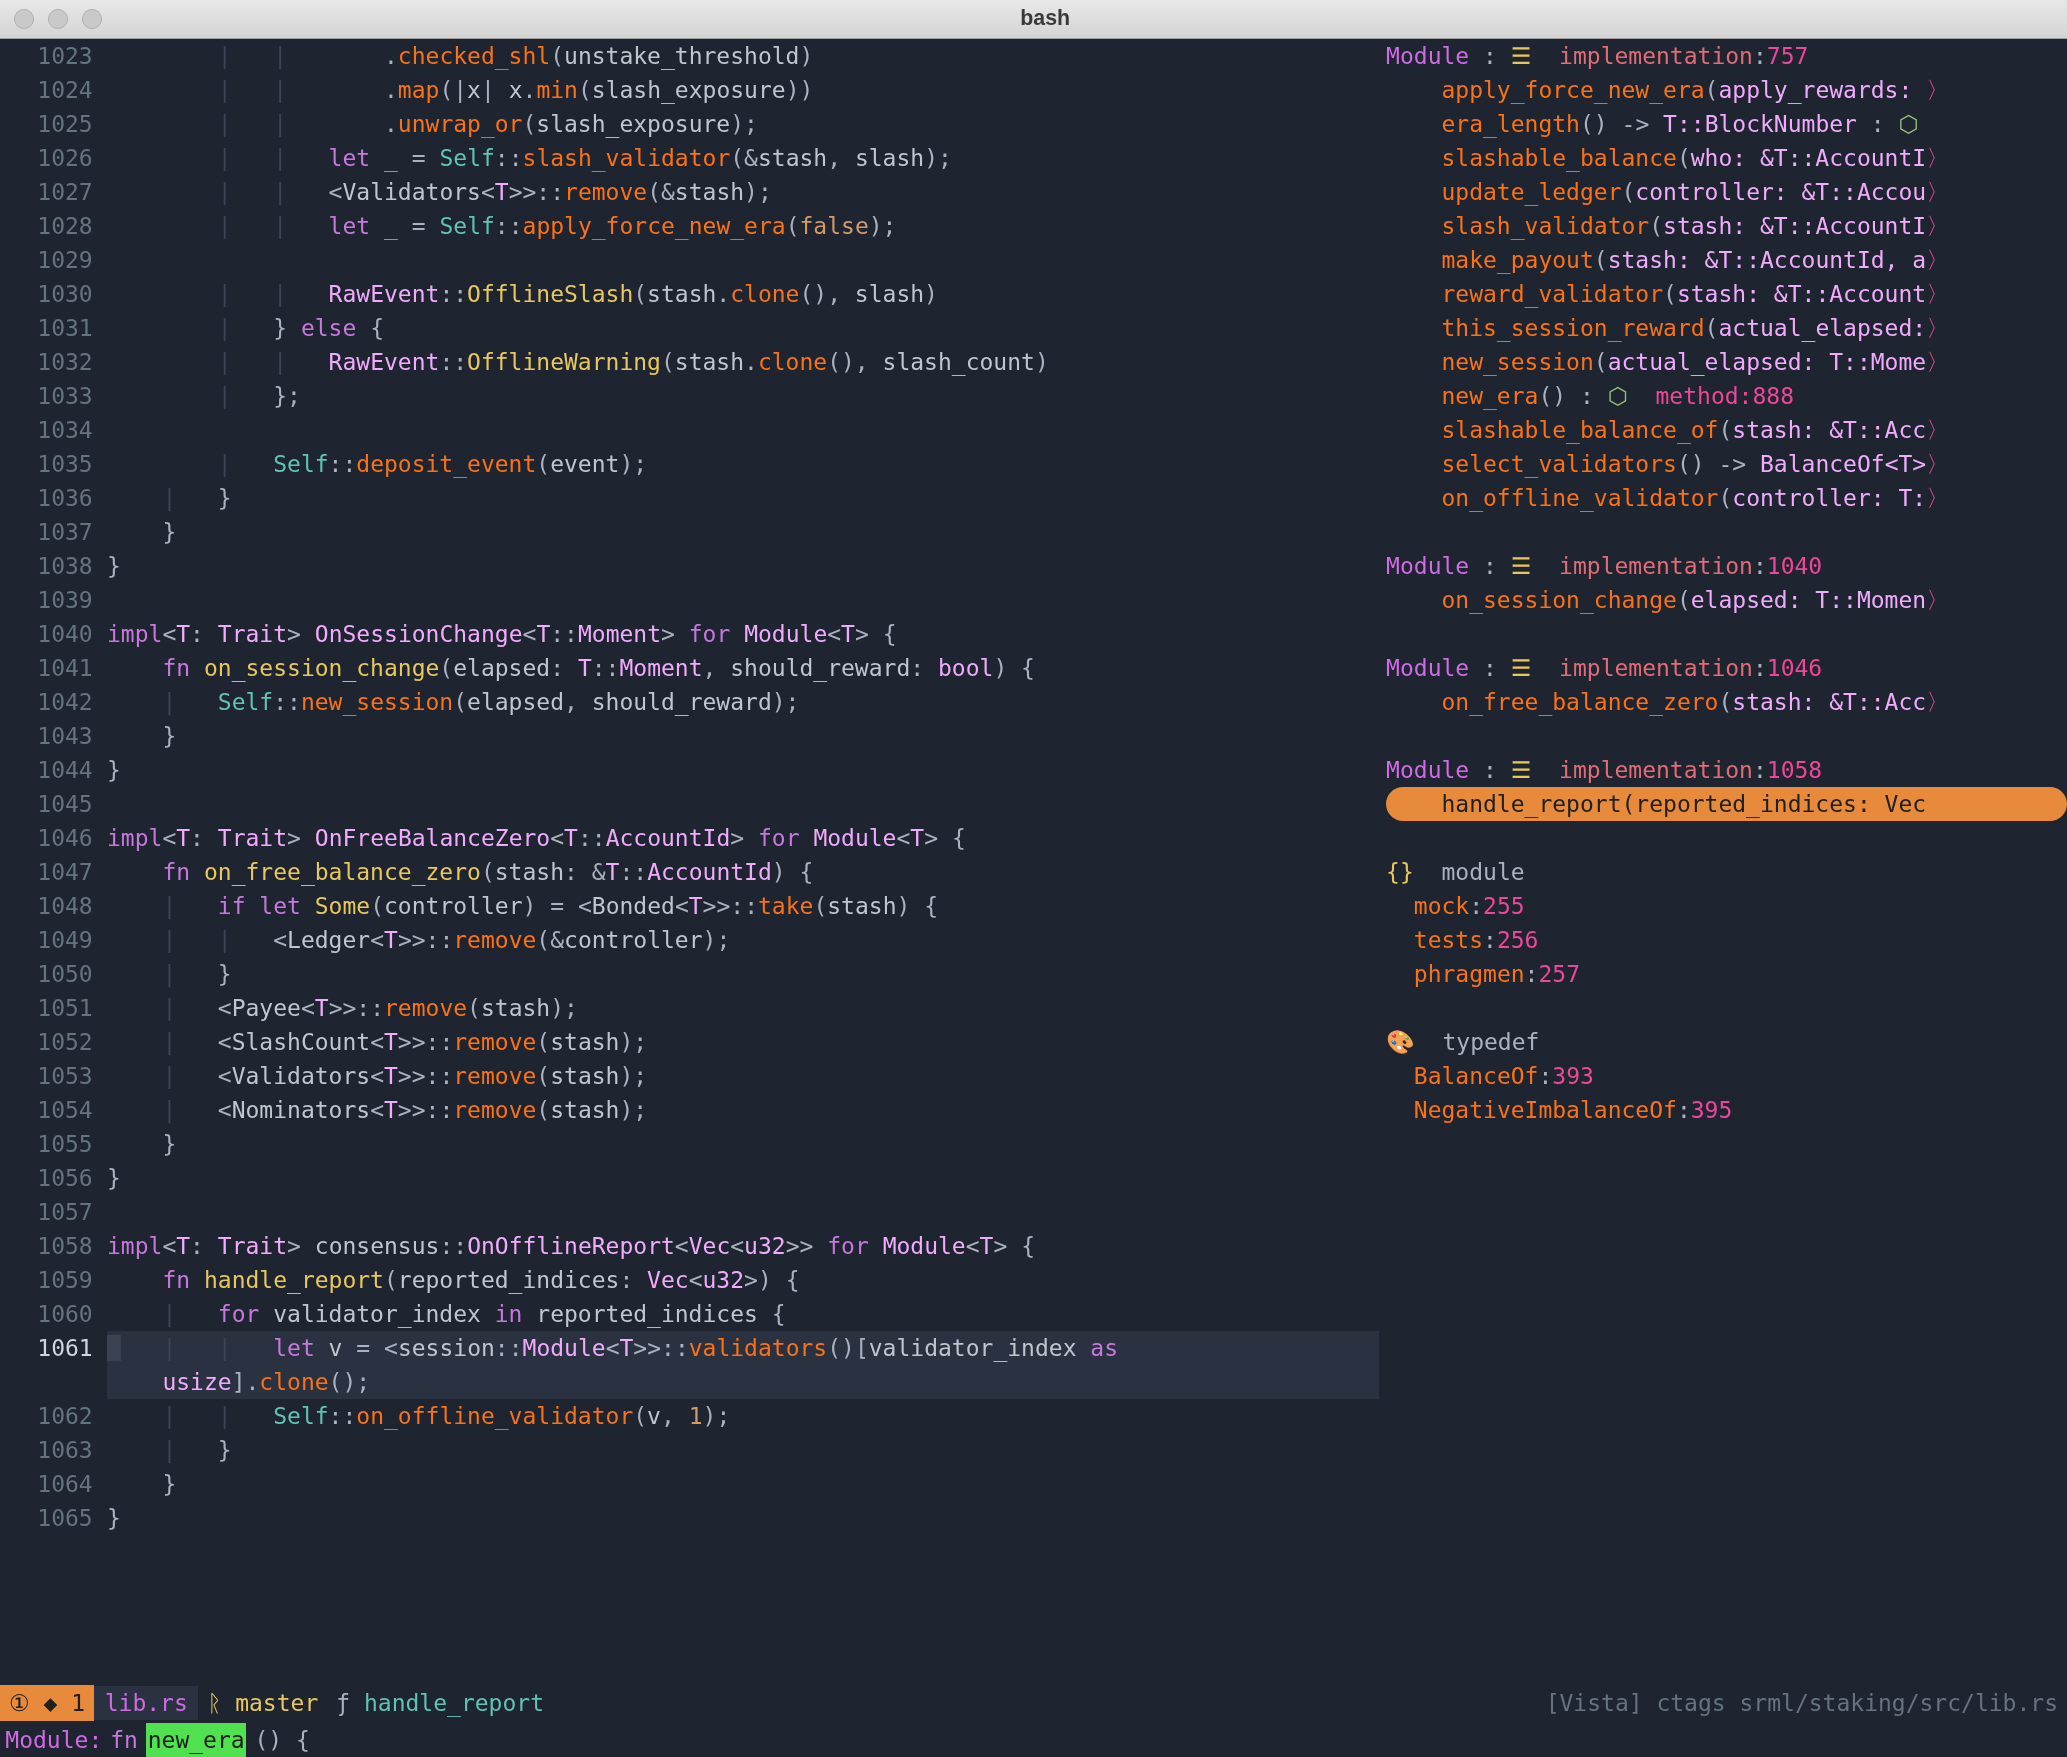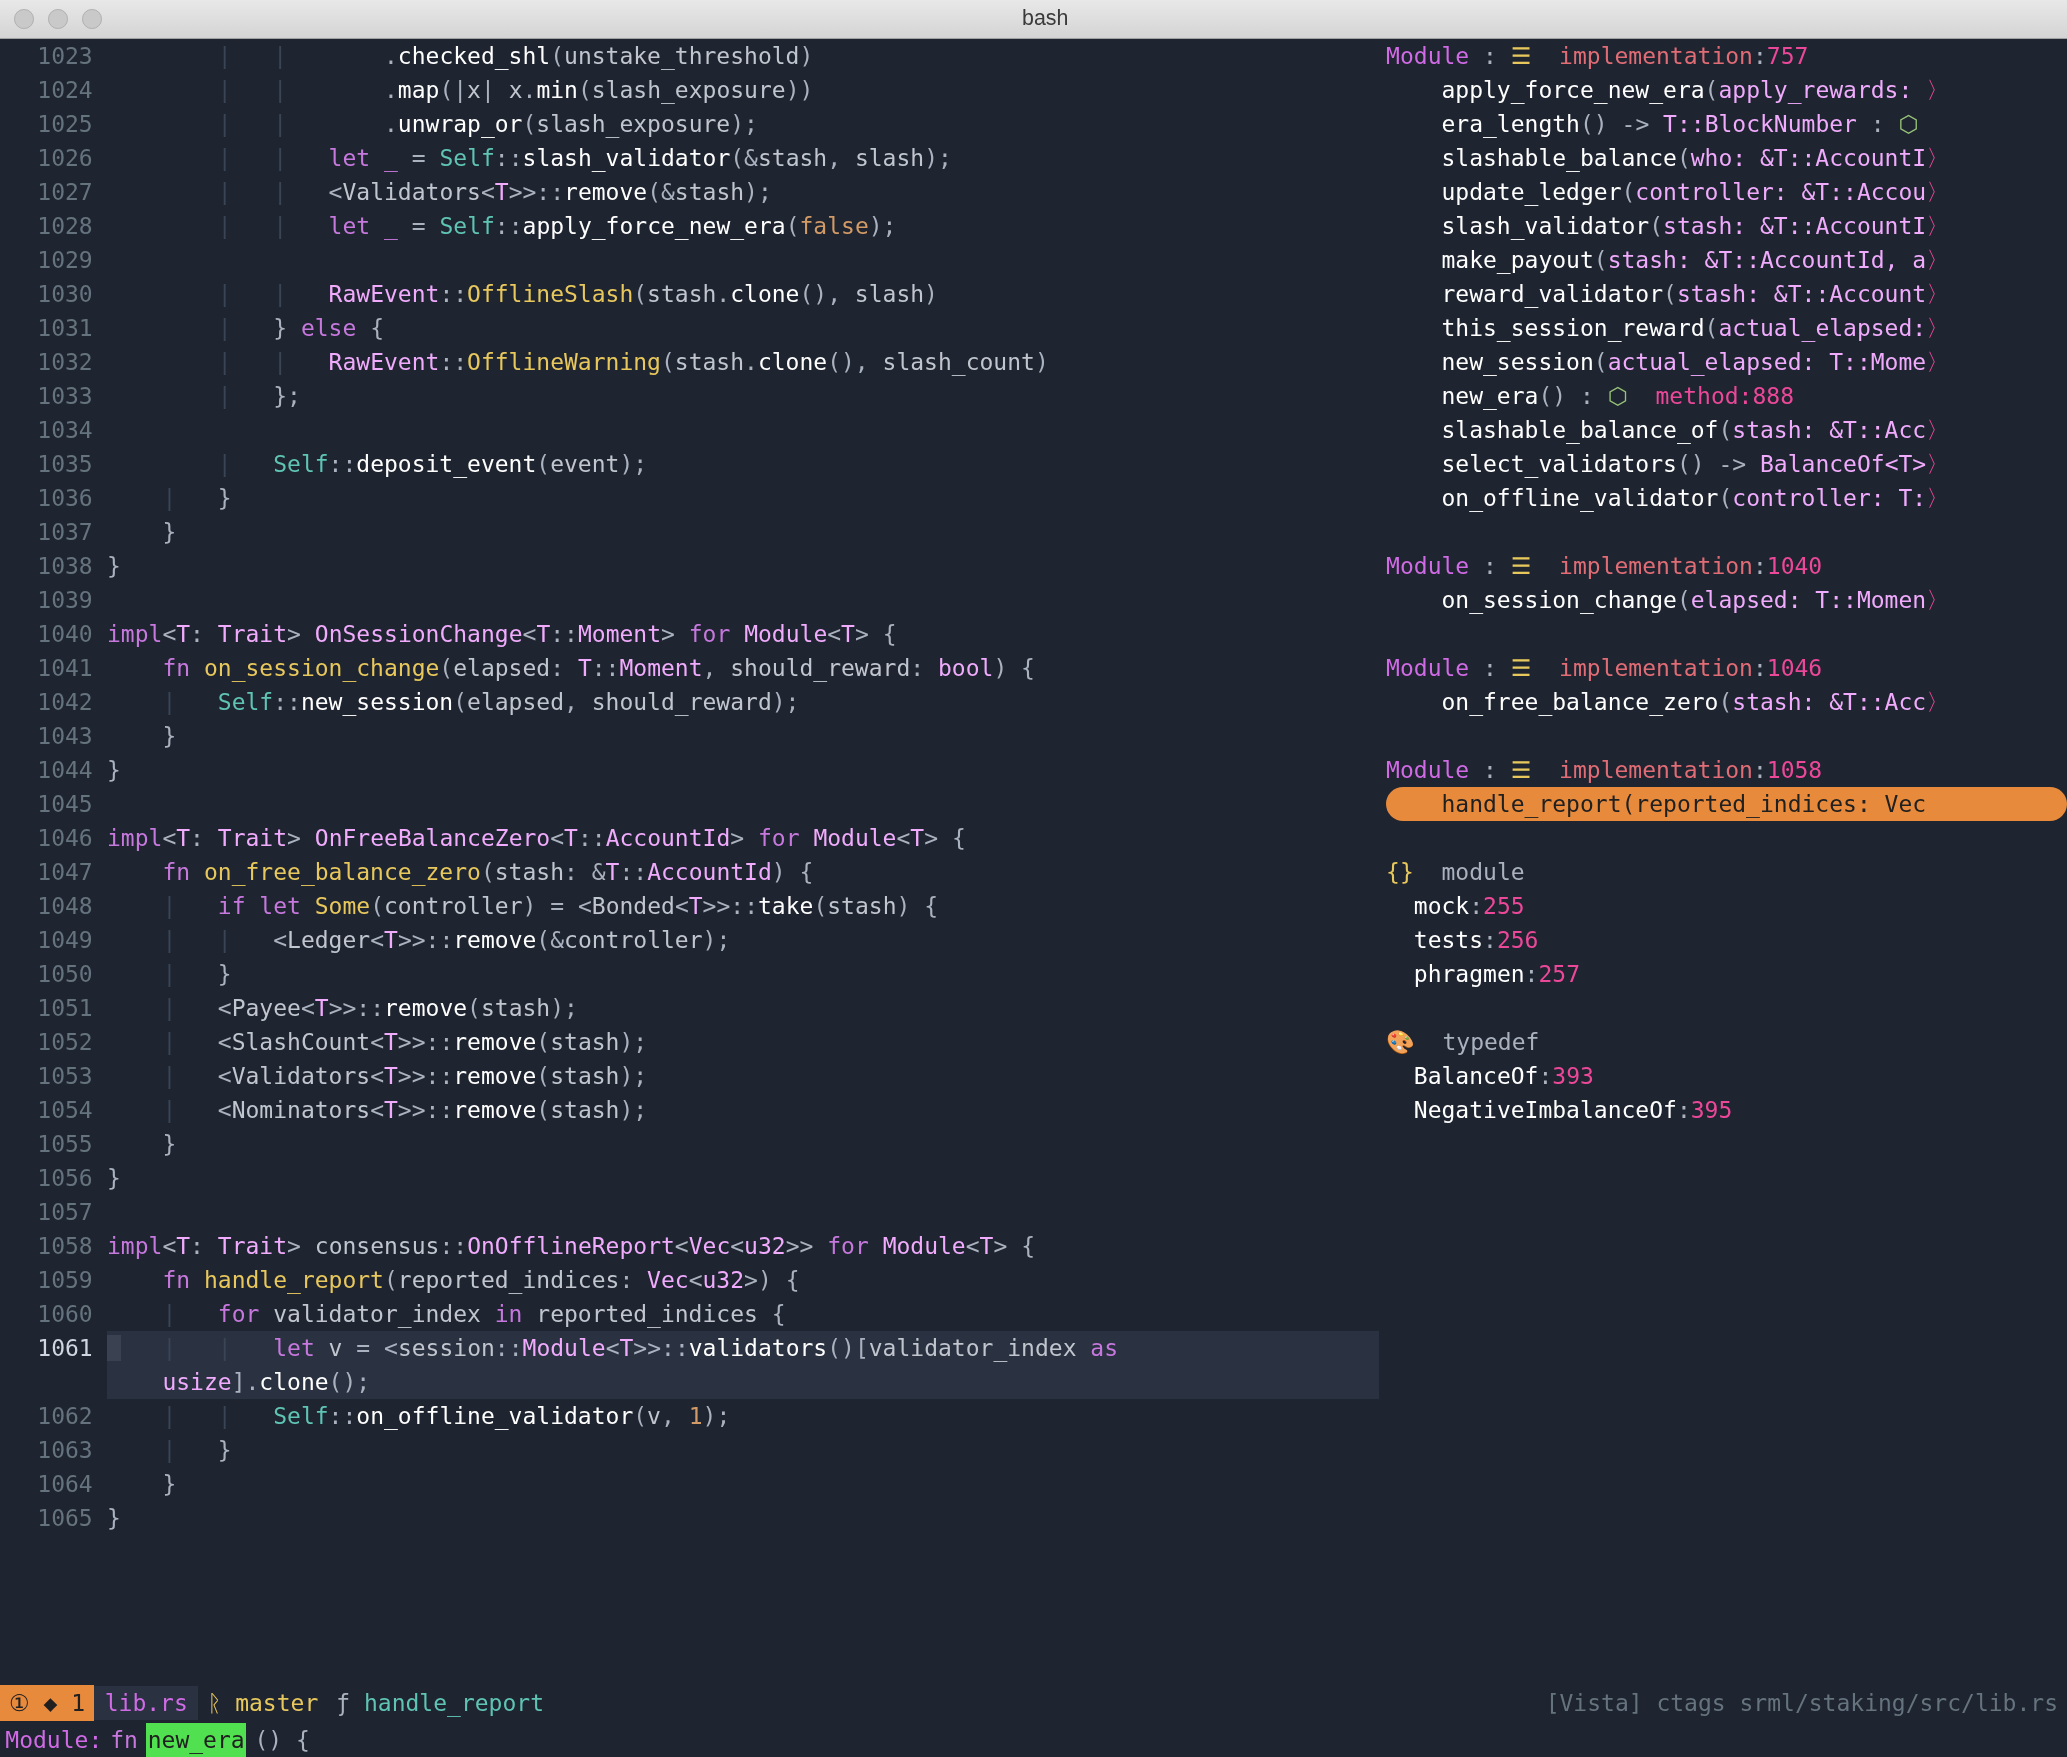--- a/index.html
+++ b/index.html
@@ -14,20 +14,21 @@
     overflow: hidden;
     position: relative;
   }
   .titlebar {
     height: 39px;
     background: linear-gradient(#e8e8e8, #d4d4d4);
     display: flex;
     align-items: center;
     padding: 0 14.3px;
     border-bottom: 0.9px solid #a0a0a0;
+    font-weight: bold;
   }
   .traffic { display: flex; gap: 14.3px; }
   .dot { width: 19.6px; height: 19.6px; border-radius: 50%; background: #c9c9c9; border:0.9px solid #b0b0b0;}
   .titlebar-title {
     flex: 1; text-align: center; color: #3a3a3a;
     font-family: -apple-system, sans-serif; font-size: 21.4px;
   }
   .main { display: flex; height: calc(100% - 39px - 36px - 36px); }
   .gutter {
     width: 107px;
@@ -69,21 +70,21 @@
   .kw  { color:#c678dd; } 
   .fn  { color:#e8c85c; }
   .ty  { color:#f0abfc; }
   .num { color:#d19a66; }
   .op  { color:#abb2bf; }
   .cm  { color:#ec4899; }
   .pn  { color:#abb2bf; }
   .self{ color:#5fc4b4;}
   .pipe{ color:#394455;}
   .mg  { color:#d06be5;}
-  .call{ color:#ffffff;}
+  .call{ color:#f97316;}
   .red { color:#e06c75;}
   .green2{ color:#98c379;}
 
   .hlbox { background:#50e050; color:#202020; padding:0 1.8px;}
 </style>
 </head>
 <body>
 
 <div class="titlebar">
   <div class="traffic">

